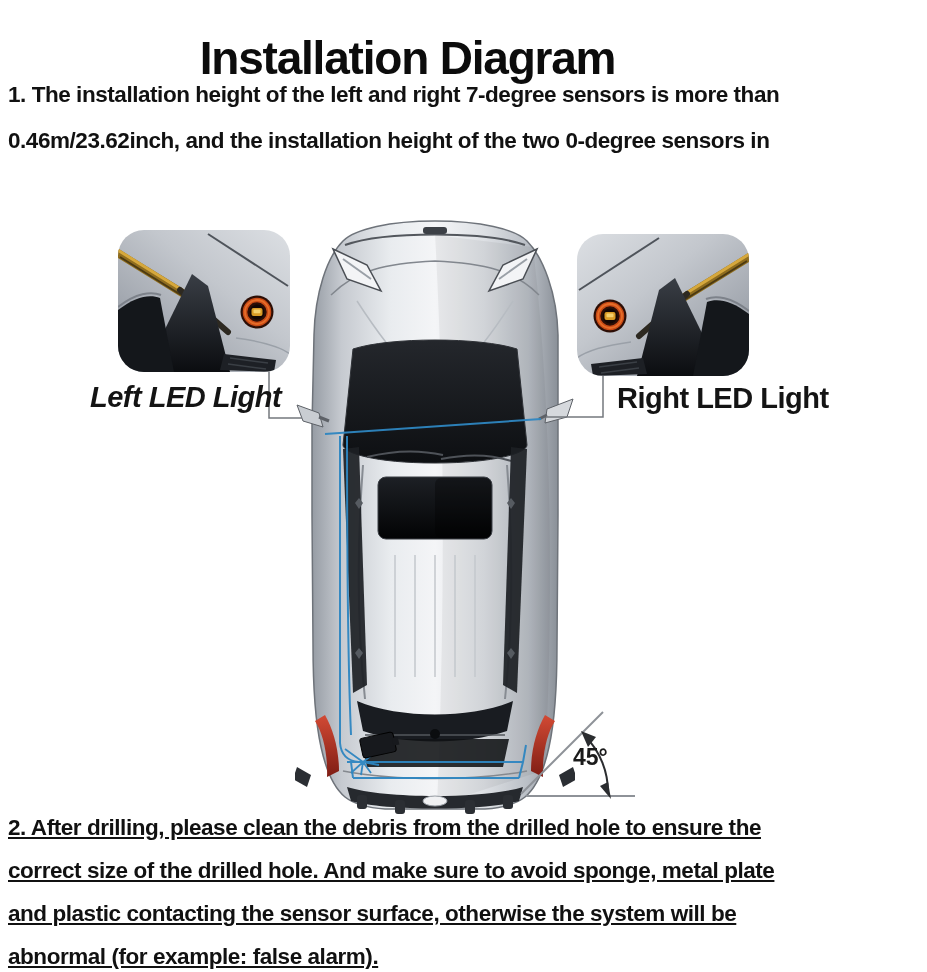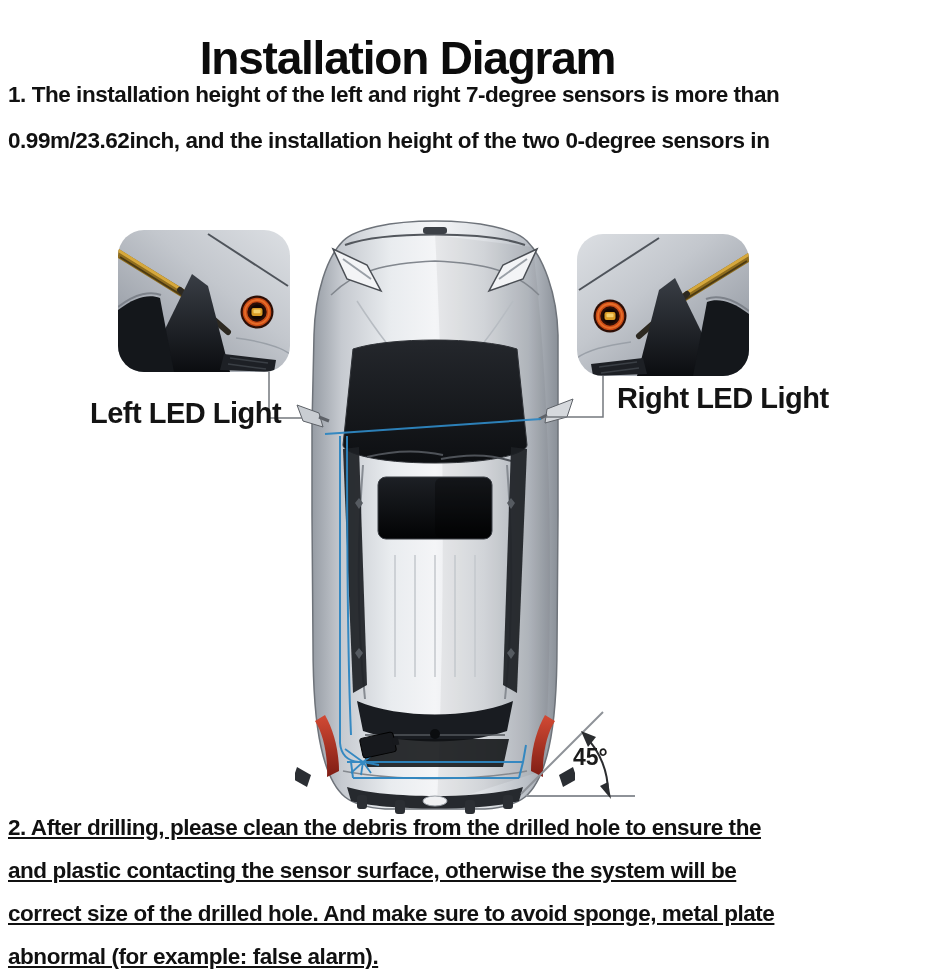--- a/index.html
+++ b/index.html
@@ -11,21 +11,21 @@
   .para .line{white-space:nowrap;font-size:22.5px;letter-spacing:-0.45px;}
   .para1{top:72px}
   .para1 .line{line-height:46px;}
   .para2{top:806px}
   .para2 .line{line-height:43px;text-decoration:underline;}
   .inset{position:absolute;width:172px;height:142px;border-radius:26px;overflow:hidden;}
   .inset-left{left:118px;top:230px;}
   .inset-right{left:577px;top:234px;}
   .led-label{position:absolute;font-weight:bold;font-size:29px;letter-spacing:-0.5px;
              color:#141414;white-space:nowrap;line-height:32px;}
-  .led-label-left{left:90px;top:397px;}
+  .led-label-left{left:90px;top:381px;font-style:italic;}
   .led-label-right{left:617px;top:382px;}
   .angle-label{position:absolute;left:573px;top:744px;font-size:23px;font-weight:bold;color:#1b1b1b;}
   .car-svg{position:absolute;left:295px;top:215px;}
   .overlay-svg{position:absolute;left:0;top:215px;pointer-events:none;}
   .hidden-defs{position:absolute;width:0;height:0;}
 </style>
 </head>
 <body>
 
 <svg class="hidden-defs" aria-hidden="true">
@@ -63,21 +63,21 @@
       <path d="M 118,108 C 148,112 164,118 172,124" stroke="#9aa0a8" stroke-width="1.5" fill="none"></path>
       <use href="#led-ring" transform="translate(139,82)"></use>
     </g>
   </defs>
 </svg>
 
 <h1 class="title">Installation Diagram</h1>
 
 <div class="para para1">
   <div class="line">1. The installation height of the left and right 7-degree sensors is more than</div>
-  <div class="line">0.99m/23.62inch, and the installation height of the two 0-degree sensors in</div>
+  <div class="line">0.46m/23.62inch, and the installation height of the two 0-degree sensors in</div>
 </div>
 
 <svg class="car-svg" width="280" height="600" viewBox="0 0 280 600">
   <defs>
     <linearGradient id="bodyGrad" x1="0" y1="0" x2="1" y2="0">
       <stop offset="0" stop-color="#969ca4"></stop>
         <stop offset="0.12" stop-color="#c6cad0"></stop>
       <stop offset="0.32" stop-color="#e9ecef"></stop>
         <stop offset="0.5" stop-color="#f4f5f7"></stop>
       <stop offset="0.7" stop-color="#dde0e4"></stop>
@@ -190,16 +190,16 @@
     <polygon points="611,584 600,571 608,567" fill="#2b2d30"></polygon>
   </g>
 </svg>
 
 <div class="led-label led-label-left">Left LED Light</div>
 <div class="led-label led-label-right">Right LED Light</div>
 <div class="angle-label">45°</div>
 
 <div class="para para2">
   <div class="line">2. After drilling, please clean the debris from the drilled hole to ensure the</div>
+  <div class="line">correct size of the drilled hole. And make sure to avoid sponge, metal plate</div>
   <div class="line">and plastic contacting the sensor surface, otherwise the system will be</div>
-  <div class="line">correct size of the drilled hole. And make sure to avoid sponge, metal plate</div>
   <div class="line">abnormal (for example: false alarm).</div>
 </div>
 
 </body></html>

